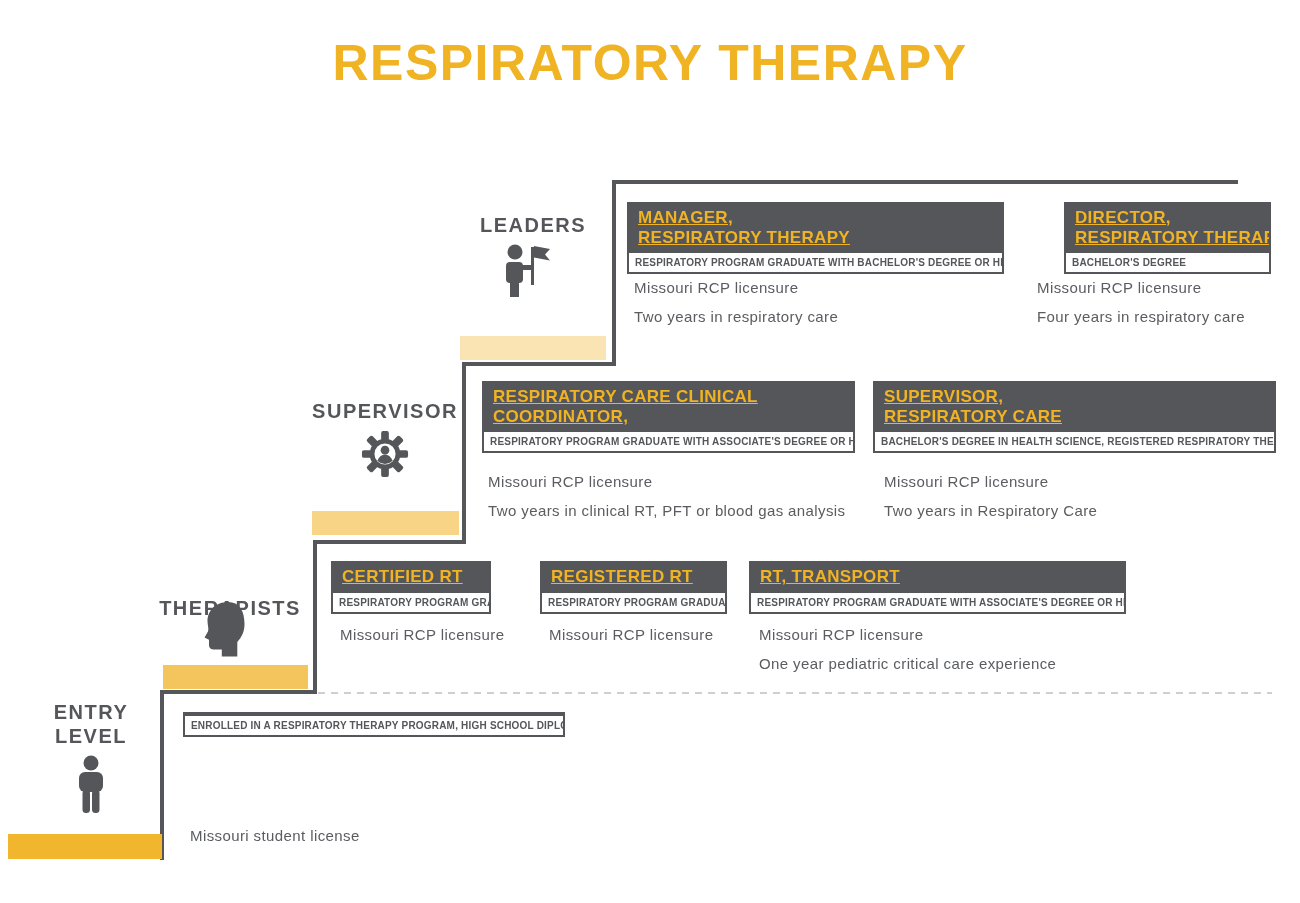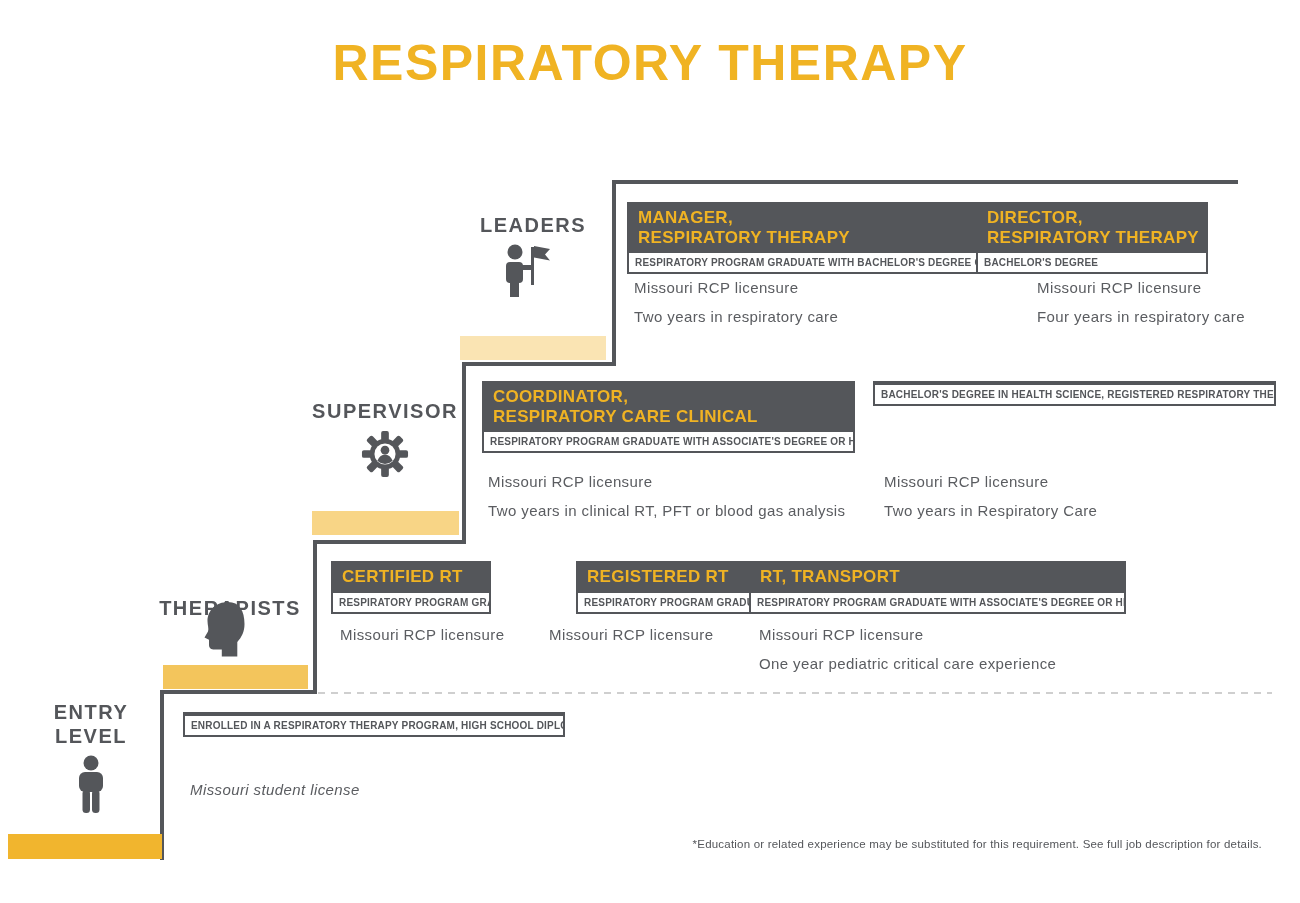--- a/index.html
+++ b/index.html
@@ -13,21 +13,21 @@
          color:var(--gold);font-weight:bold;font-size:50px;line-height:58px;letter-spacing:1.5px;}
   .sline{position:absolute;background:var(--dark);}
   .bar{position:absolute;height:24px;}
   .lvl{position:absolute;color:var(--dark);font-weight:bold;font-size:20px;letter-spacing:1.5px;
        text-align:center;line-height:24px;}
   .icon{position:absolute;}
   .icon svg{display:block;width:100%;height:100%;}
   .box{position:absolute;border:2px solid var(--dark);background:#fff;box-sizing:border-box;}
   .hdr{background:var(--dark);color:var(--gold);font-weight:bold;font-size:17px;line-height:19.5px;
        padding:4px 9px 4px;letter-spacing:0.3px;white-space:nowrap;overflow:hidden;}
-  .hdr span{display:block;}
+  .hdr span{display:block;text-decoration:underline;}
   .sub{background:#fff;color:var(--dark);font-weight:bold;font-size:10px;line-height:12px;
        padding:4px 6px 3px;border-top:2px solid var(--dark);letter-spacing:0.2px;
        white-space:nowrap;overflow:hidden;}
   .reqs{position:absolute;color:var(--req);font-size:15px;line-height:17px;letter-spacing:0.4px;}
   .req{margin-bottom:12px;white-space:nowrap;}
   .dash{position:absolute;height:2px;
         background:repeating-linear-gradient(90deg,var(--dash) 0 7px,transparent 7px 13px);}
   .footnote{position:absolute;color:var(--dark);font-size:11.5px;letter-spacing:0.2px;text-align:right;}
 </style>
 </head>
@@ -110,63 +110,67 @@
       <span>MANAGER,</span>
       <span>RESPIRATORY THERAPY</span>
     </div>
     <div class="sub">RESPIRATORY PROGRAM GRADUATE WITH BACHELOR'S DEGREE OR HIGHER</div>
   </div>
   <div class="reqs" style="left:634px;top:279px;">
     <div class="req">Missouri RCP licensure</div>
     <div class="req">Two years in respiratory care</div>
   </div>
 
-  <div class="box" style="left:976px;top:202px;width:232px;">
+  <div class="box" style="left:1064px;top:202px;width:207px;">
     <div class="hdr">
       <span>DIRECTOR,</span>
       <span>RESPIRATORY THERAPY</span>
     </div>
     <div class="sub">BACHELOR'S DEGREE</div>
   </div>
   <div class="reqs" style="left:1037px;top:279px;">
     <div class="req">Missouri RCP licensure</div>
     <div class="req">Four years in respiratory care</div>
   </div>
 
   <div class="box" style="left:482px;top:381px;width:373px;">
     <div class="hdr">
+      <span>RESPIRATORY CARE CLINICAL</span>
       <span>COORDINATOR,</span>
-      <span>RESPIRATORY CARE CLINICAL</span>
     </div>
     <div class="sub">RESPIRATORY PROGRAM GRADUATE WITH ASSOCIATE'S DEGREE OR HIGHER</div>
   </div>
   <div class="reqs" style="left:488px;top:473px;">
     <div class="req">Missouri RCP licensure</div>
     <div class="req">Two years in clinical RT, PFT or blood gas analysis</div>
   </div>
 
   <div class="box" style="left:873px;top:381px;width:403px;">
+    <div class="hdr">
+      <span>SUPERVISOR,</span>
+      <span>RESPIRATORY CARE</span>
+    </div>
     <div class="sub">BACHELOR'S DEGREE IN HEALTH SCIENCE, REGISTERED RESPIRATORY THERAPIST</div>
   </div>
   <div class="reqs" style="left:884px;top:473px;">
     <div class="req">Missouri RCP licensure</div>
     <div class="req">Two years in Respiratory Care</div>
   </div>
 
   <div class="box" style="left:331px;top:561px;width:160px;">
     <div class="hdr">
       <span>CERTIFIED RT</span>
     </div>
     <div class="sub">RESPIRATORY PROGRAM GRADUATE</div>
   </div>
   <div class="reqs" style="left:340px;top:626px;">
     <div class="req">Missouri RCP licensure</div>
   </div>
 
-  <div class="box" style="left:540px;top:561px;width:187px;margin-left:36px;">
+  <div class="box" style="left:540px;top:561px;width:187px;">
     <div class="hdr">
       <span>REGISTERED RT</span>
     </div>
     <div class="sub">RESPIRATORY PROGRAM GRADUATE</div>
   </div>
   <div class="reqs" style="left:549px;top:626px;">
     <div class="req">Missouri RCP licensure</div>
   </div>
 
   <div class="box" style="left:749px;top:561px;width:377px;">
@@ -178,19 +182,18 @@
   <div class="reqs" style="left:759px;top:626px;">
     <div class="req">Missouri RCP licensure</div>
     <div class="req">One year pediatric critical care experience</div>
   </div>
 
   <div class="dash" style="left:318px;top:692px;width:954px;"></div>
 
   <div class="box" style="left:183px;top:712px;width:382px;">
     <div class="sub">ENROLLED IN A RESPIRATORY THERAPY PROGRAM, HIGH SCHOOL DIPLOMA*</div>
   </div>
-  <div class="reqs" style="left:190px;top:781px;font-style:italic;">
+  <div class="reqs" style="left:190px;top:827px;">
     <div class="req">Missouri student license</div>
   </div>
 
-  <div class="footnote" style="left:600px;top:838px;width:662px;">*Education or related experience may be substituted for this requirement. See full job description for details.</div>
 
 </div>
 
 </body></html>

